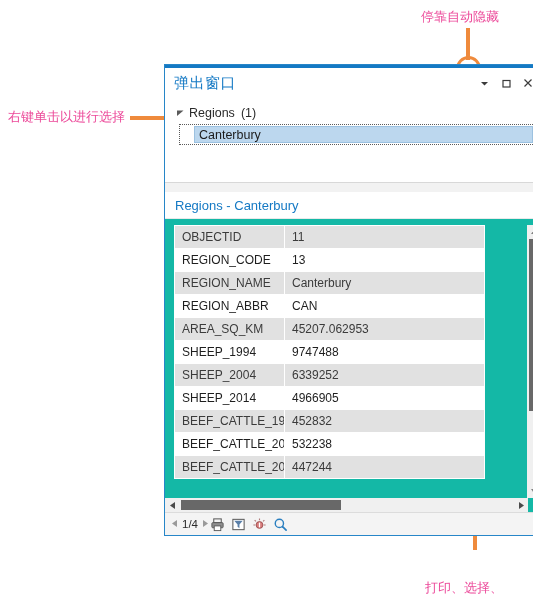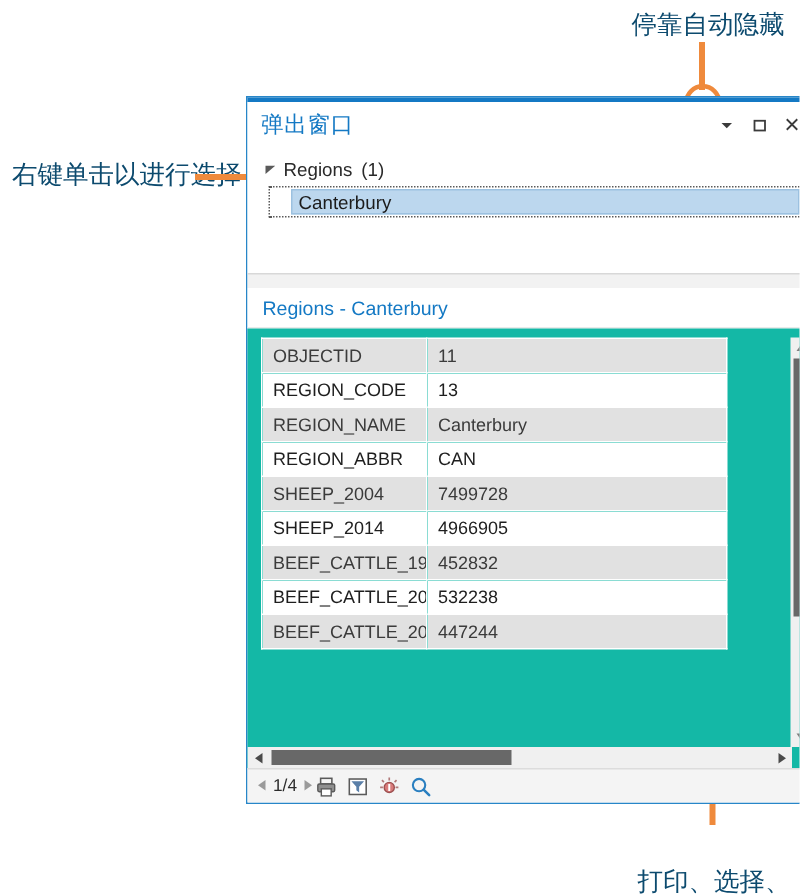--- a/index.html
+++ b/index.html
@@ -11,22 +11,22 @@
     height: 596px;
     position: relative;
     background: #ffffff;
     font-family: "Liberation Sans", sans-serif;
     overflow: hidden;
   }
 
   
   .annot {
     position: absolute;
-    color: #0c4a6e;
-    font-size: 17px;
+    color: #ec4899;
+    font-size: 13px;
     line-height: 17px;
     white-space: pre;
   }
   .annot-line {
     position: absolute;
     background: #ef8a3c;
   }
   .annot-dot {
     position: absolute;
     width: 7px;
@@ -355,22 +355,30 @@
           </tr>
           <tr class="odd">
             <td class="k">REGION_NAME</td>
             <td class="v">Canterbury</td>
           </tr>
           <tr class="even">
             <td class="k">REGION_ABBR</td>
             <td class="v">CAN</td>
           </tr>
           <tr class="odd">
+            <td class="k">AREA_SQ_KM</td>
+            <td class="v">45207.062953</td>
+          </tr>
+          <tr class="even">
+            <td class="k">SHEEP_1994</td>
+            <td class="v">9747488</td>
+          </tr>
+          <tr class="odd">
             <td class="k">SHEEP_2004</td>
-            <td class="v">7499728</td>
+            <td class="v">6339252</td>
           </tr>
           <tr class="even">
             <td class="k">SHEEP_2014</td>
             <td class="v">4966905</td>
           </tr>
           <tr class="odd">
             <td class="k">BEEF_CATTLE_1994</td>
             <td class="v">452832</td>
           </tr>
           <tr class="even">

